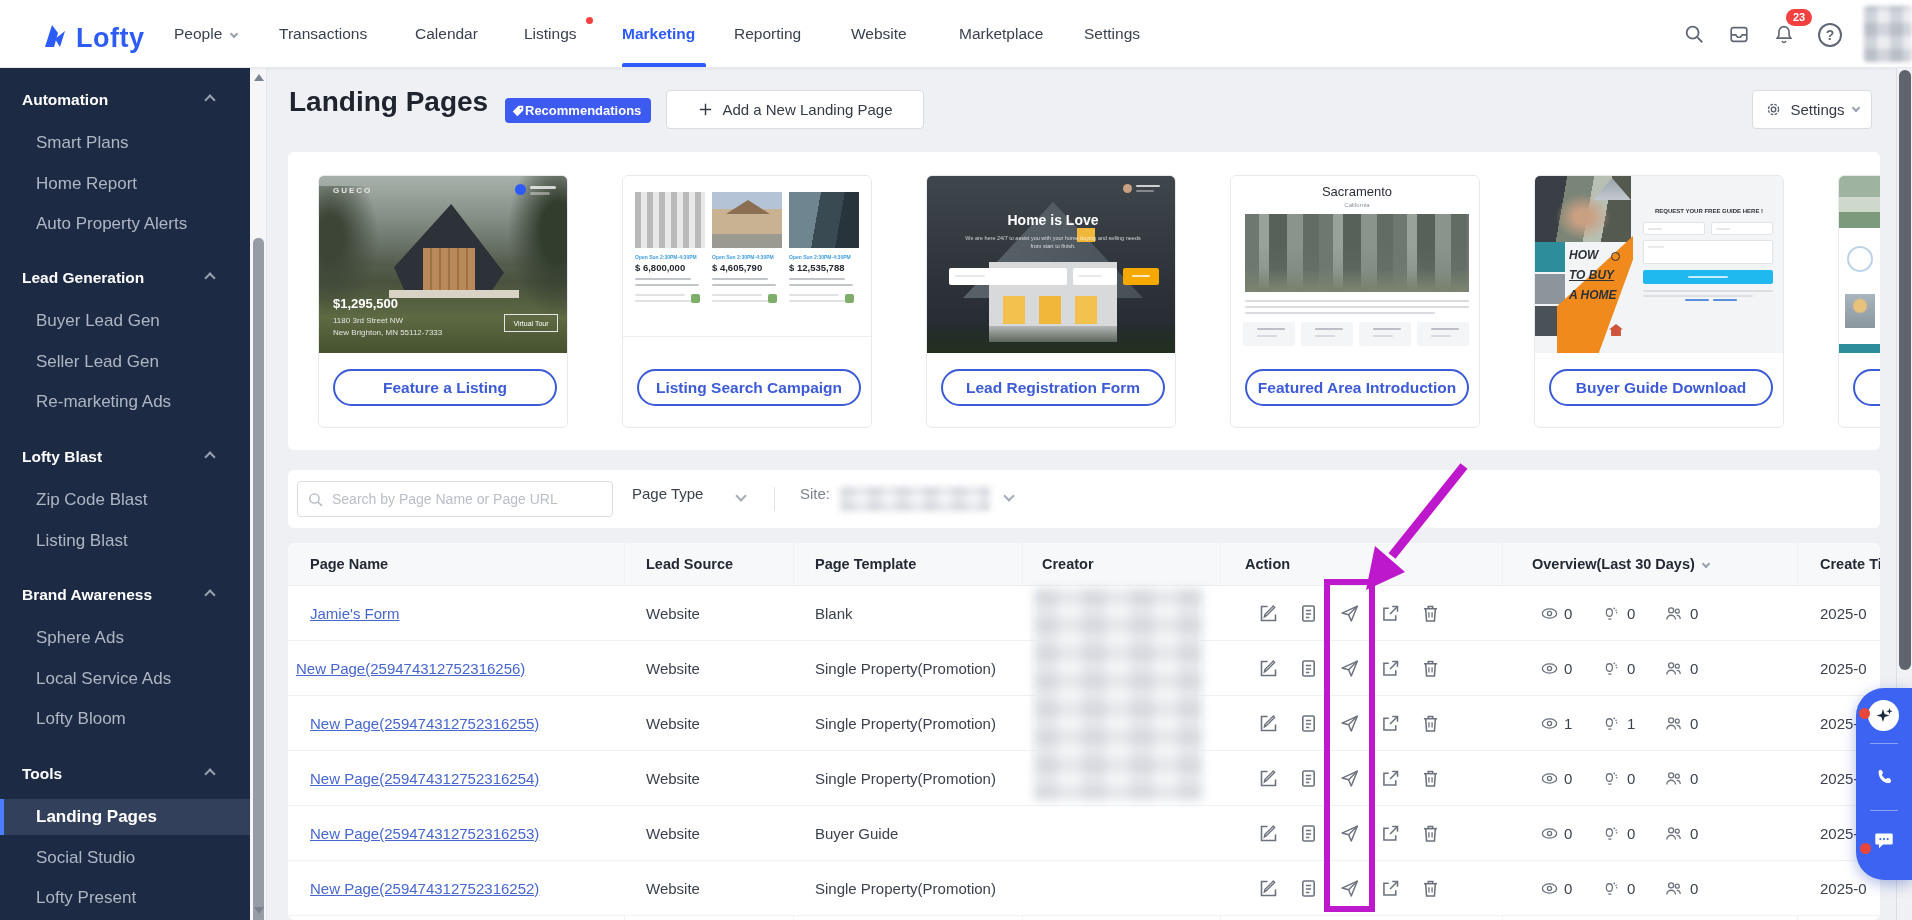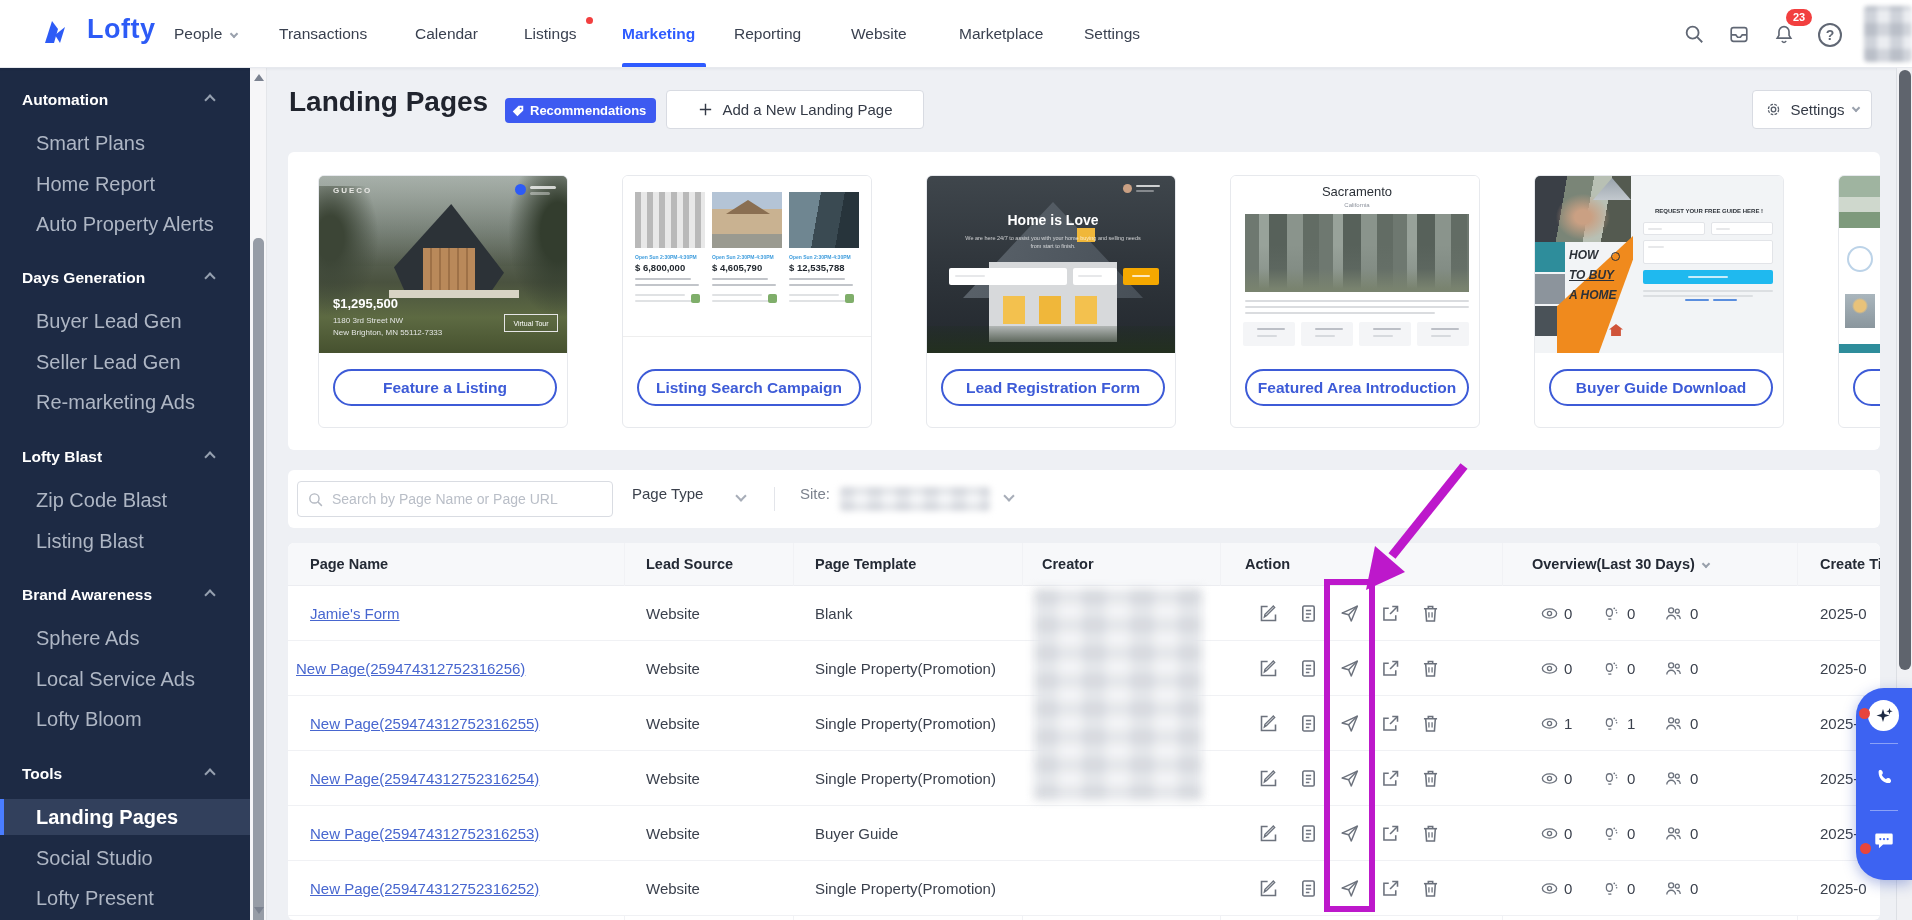--- a/index.html
+++ b/index.html
@@ -15,46 +15,46 @@
   .navitem.active { color:#2e5bff; font-weight:600; }
   #nav-underline { position:absolute; left:622px; bottom:0; width:84px; height:4px; background:#2e5bff; border-radius:2px 2px 0 0; }
   .navdot { position:absolute; width:7px; height:7px; background:#f23f3f; border-radius:50%; }
   .nav-ic { position:absolute; top:23px; width:22px; height:22px; color:#606774; cursor:pointer; }
   #nav-badge { position:absolute; left:1786px; top:9px; min-width:26px; height:17px; background:#f23f3f; color:#fff;
     font-size:11px; font-weight:700; line-height:17px; text-align:center; border-radius:9px; padding:0 5px; z-index:2; }
   #avatar { position:absolute; left:1864px; top:6px; width:48px; height:56px; border-radius:4px;
     background:repeating-linear-gradient(0deg, rgba(90,100,120,.18) 0 13px, rgba(0,0,0,0) 13px 26px),
                repeating-linear-gradient(90deg,#cfd3da 0 13px,#ebedf1 13px 26px);
     filter:blur(2px); cursor:pointer; }
-  #logo { position:absolute; left:42px; top:14px; display:flex; align-items:flex-end; gap:19px; cursor:pointer; }
+  #logo { position:absolute; left:42px; top:23px; display:flex; align-items:flex-start; gap:8px; cursor:pointer; }
   #logo-text { color:#2d5bf6; font-size:27px; font-weight:700; letter-spacing:.5px; }
   .chev { display:inline-block; width:8px; height:8px; border-right:2px solid #9aa1ad; border-bottom:2px solid #9aa1ad; transform:rotate(45deg); }
   .chev-up { display:inline-block; width:8px; height:8px; border-right:2px solid #96a0b0; border-top:2px solid #96a0b0; transform:rotate(-45deg); }
 
   
   #sidebar { position:absolute; left:0; top:68px; width:250px; height:852px; background:#1d2a44; z-index:20; }
   .side-sec { position:absolute; left:22px; height:30px; line-height:30px; color:#fff; font-size:15.5px; font-weight:700; width:210px; cursor:pointer; }
-  .side-item { position:absolute; left:0; height:36px; line-height:36px; color:#aeb6c4; font-size:20px; width:250px; padding-left:36px; cursor:pointer; }
+  .side-item { position:absolute; left:0; height:36px; line-height:36px; color:#aeb6c4; font-size:17px; width:250px; padding-left:36px; cursor:pointer; }
   .side-item.active { background:#32405c; color:#fff; font-weight:700; border-left:4px solid #4a7dff; padding-left:32px; }
   .sec-chev { position:absolute; right:18px; top:11px; }
 
   
   #side-scroll { position:absolute; left:250px; top:68px; width:17px; height:852px; background:#f6f6f8; border-right:1px solid #e4e6ea; z-index:21; }
   #side-thumb { position:absolute; left:3px; top:170px; width:11px; height:688px; background:#969ca6; border-radius:5px; }
   .tri-up { position:absolute; left:4px; top:6px; width:0; height:0; border-left:5px solid transparent; border-right:5px solid transparent; border-bottom:7px solid #7b8290; }
   .tri-down { position:absolute; left:4px; bottom:6px; width:0; height:0; border-left:5px solid transparent; border-right:5px solid transparent; border-top:7px solid #7b8290; }
 
   
   #main-scroll { position:absolute; left:1896px; top:68px; width:16px; height:852px; background:#f0f1f4; border-left:1px solid #dcdfe4; z-index:40; }
   #main-thumb { position:absolute; left:2px; top:2px; width:12px; height:600px; background:#5f646d; border-radius:6px; }
 
   
   #page-title { position:absolute; left:289px; top:86px; font-size:28px; font-weight:700; color:#20242e; }
   #rec-badge { position:absolute; left:505px; top:98px; height:25px; background:#3d5af1; border-radius:4px; color:#fff;
-    font-size:13px; font-weight:600; line-height:25px; padding:0 10px 0 6px; display:flex; align-items:center; gap:5px; cursor:pointer;text-align:center; }
+    font-size:13px; font-weight:600; line-height:25px; padding:0 10px 0 6px; display:flex; align-items:center; cursor:pointer;text-align:center; }
   .btn { background:#fff; border:1px solid #d8dbe2; border-radius:4px; color:#343a46; font-size:15px; cursor:pointer;
     display:flex; align-items:center; justify-content:center; gap:8px; }
   #add-btn { position:absolute; left:666px; top:90px; width:258px; height:39px; }
   #settings-btn { position:absolute; left:1752px; top:90px; width:120px; height:39px; }
 
   
   .panel { position:absolute; left:288px; width:1592px; background:#fff; border-radius:6px; }
   #cards-panel { top:152px; height:298px; overflow:hidden; }
   #filter-panel { top:470px; height:58px; }
   #table-panel  { top:543px; height:377px; overflow:hidden; }
@@ -226,21 +226,21 @@
     <div class="nav-ic" style="left:1818px; width:24px; height:24px; border:2px solid #606774; border-radius:50%; text-align:center; line-height:20px; font-size:14px; font-weight:700"><span>?</span></div>
     <div id="avatar"></div>
   </div>
 
   <div id="sidebar">
     <div class="side-sec" style="top:17px"><span>Automation</span><span class="sec-chev chev-up"></span></div>
     <div class="side-item" style="top:57px">Smart Plans</div>
     <div class="side-item" style="top:98px">Home Report</div>
     <div class="side-item" style="top:138px">Auto Property Alerts</div>
 
-    <div class="side-sec" style="top:195px"><span>Days Generation</span><span class="sec-chev chev-up"></span></div>
+    <div class="side-sec" style="top:195px"><span>Lead Generation</span><span class="sec-chev chev-up"></span></div>
     <div class="side-item" style="top:235px">Buyer Lead Gen</div>
     <div class="side-item" style="top:276px">Seller Lead Gen</div>
     <div class="side-item" style="top:316px">Re-marketing Ads</div>
 
     <div class="side-sec" style="top:374px"><span>Lofty Blast</span><span class="sec-chev chev-up"></span></div>
     <div class="side-item" style="top:414px">Zip Code Blast</div>
     <div class="side-item" style="top:455px">Listing Blast</div>
 
     <div class="side-sec" style="top:512px"><span>Brand Awareness</span><span class="sec-chev chev-up"></span></div>
     <div class="side-item" style="top:552px">Sphere Ads</div>

